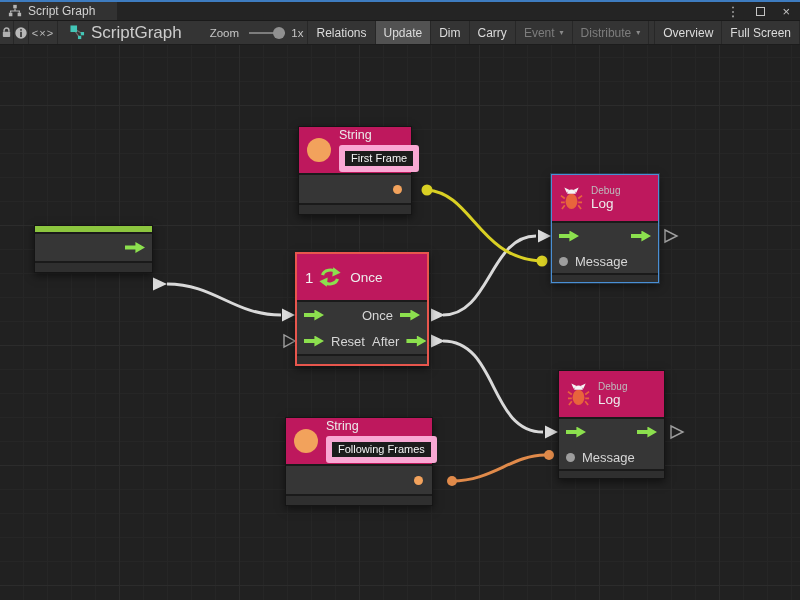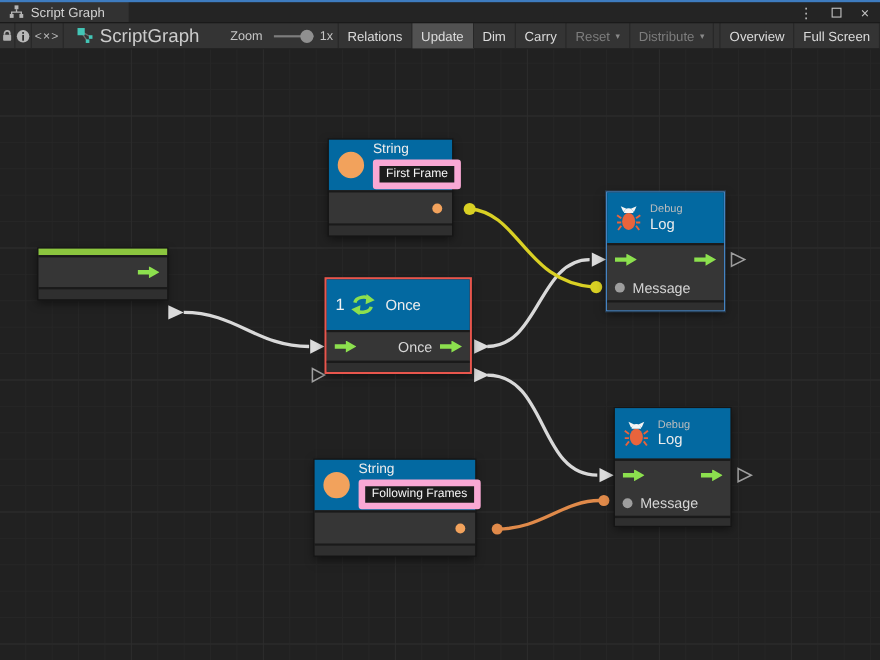--- a/index.html
+++ b/index.html
@@ -46,21 +46,21 @@
   .wire-orange { stroke:var(--wire-orange,#e08a4a); stroke-width:3; fill:none; }
   .tri-fill { fill:#dcdcdc; }
   .tri-hollow { fill:none; stroke:#a0a0a0; stroke-width:1.4; }
   .dot-yellow { fill:var(--wire-yellow,#d9d024); }
   .dot-orange { fill:var(--wire-orange,#e08a4a); }
 
   
   .node { position:absolute; z-index:2; background:#1a1a1a; border:1px solid #151515; box-shadow:0 3px 8px rgba(0,0,0,.5); }
   .node.sel-blue { border:1px solid var(--selection-blue,#4a8fd4); box-shadow:0 0 0 1px rgba(74,143,212,.25), 0 3px 8px rgba(0,0,0,.5); }
   .node.sel-red { border:2px solid var(--selection-red,#e8564d); }
-  .n-header { background:#0369a1; display:flex; align-items:center; padding:0 8px; gap:8px; height:46px; }
+  .n-header { background:#be185d; display:flex; align-items:center; padding:0 8px; gap:8px; height:46px; }
   .n-body { background:#363636; border-top:2px solid #1a1a1a; }
   .n-footer { background:#2f2f2f; border-top:2px solid #1a1a1a; height:11px; }
   .n-title { font-size:12.5px; color:#ececec; }
   .n-sub { font-size:10px; color:#bdbdbd; }
   .type-circle { width:24px; height:24px; border-radius:50%; background:var(--type-orange,#f2a25c); flex:none; }
   .val-field { display:inline-block; background:#1c1c1c; border:6px solid #f9a8d4; border-radius:3px; padding:1px 6px 2px 6px; font-size:11px; color:#f5f5f5; white-space:nowrap; margin-top:3px; }
   .port-row { display:flex; align-items:center; height:26px; padding:0 7px; gap:7px; font-size:13px; color:#d6d6d6; }
   .port-row .right { margin-left:auto; display:flex; align-items:center; gap:7px; }
   .flow-arrow { width:20px; height:11px; background:var(--accent-green,#8ce04e);
     clip-path:polygon(0 32%,52% 32%,52% 0,100% 50%,52% 100%,52% 68%,0 68%); flex:none; }
@@ -132,21 +132,21 @@
     <div class="bar-btn active">
         <span>Update</span>
       </div>
     <div class="bar-btn">
         <span>Dim</span>
       </div>
     <div class="bar-btn">
         <span>Carry</span>
       </div>
     <div class="bar-btn disabled">
-        <span>Reset</span>
+        <span>Event</span>
         <span class="dd">▾</span>
       </div>
     <div class="bar-btn disabled">
         <span>Distribute</span>
         <span class="dd">▾</span>
       </div>
     <div class="bar-btn gap">
         <span>Overview</span>
       </div>
     <div class="bar-btn">
@@ -250,20 +250,28 @@
         <div class="n-title" style="font-size:13.5px">Once</div>
       </div>
       <div class="n-body">
         <div class="port-row">
           <div class="flow-arrow"></div>
           <div class="right">
             <span>Once</span>
             <div class="flow-arrow"></div>
           </div>
         </div>
+        <div class="port-row">
+          <div class="flow-arrow"></div>
+          <span>Reset</span>
+          <div class="right">
+            <span>After</span>
+            <div class="flow-arrow"></div>
+          </div>
+        </div>
       </div>
       <div class="n-footer" style="height:10px"></div>
     </div>
 
     <div class="node" style="left:285px;top:372px;width:148px;">
       <div class="n-header">
         <div class="type-circle"></div>
         <div>
           <div class="n-title">String</div>
           <div class="val-field">Following Frames</div>

